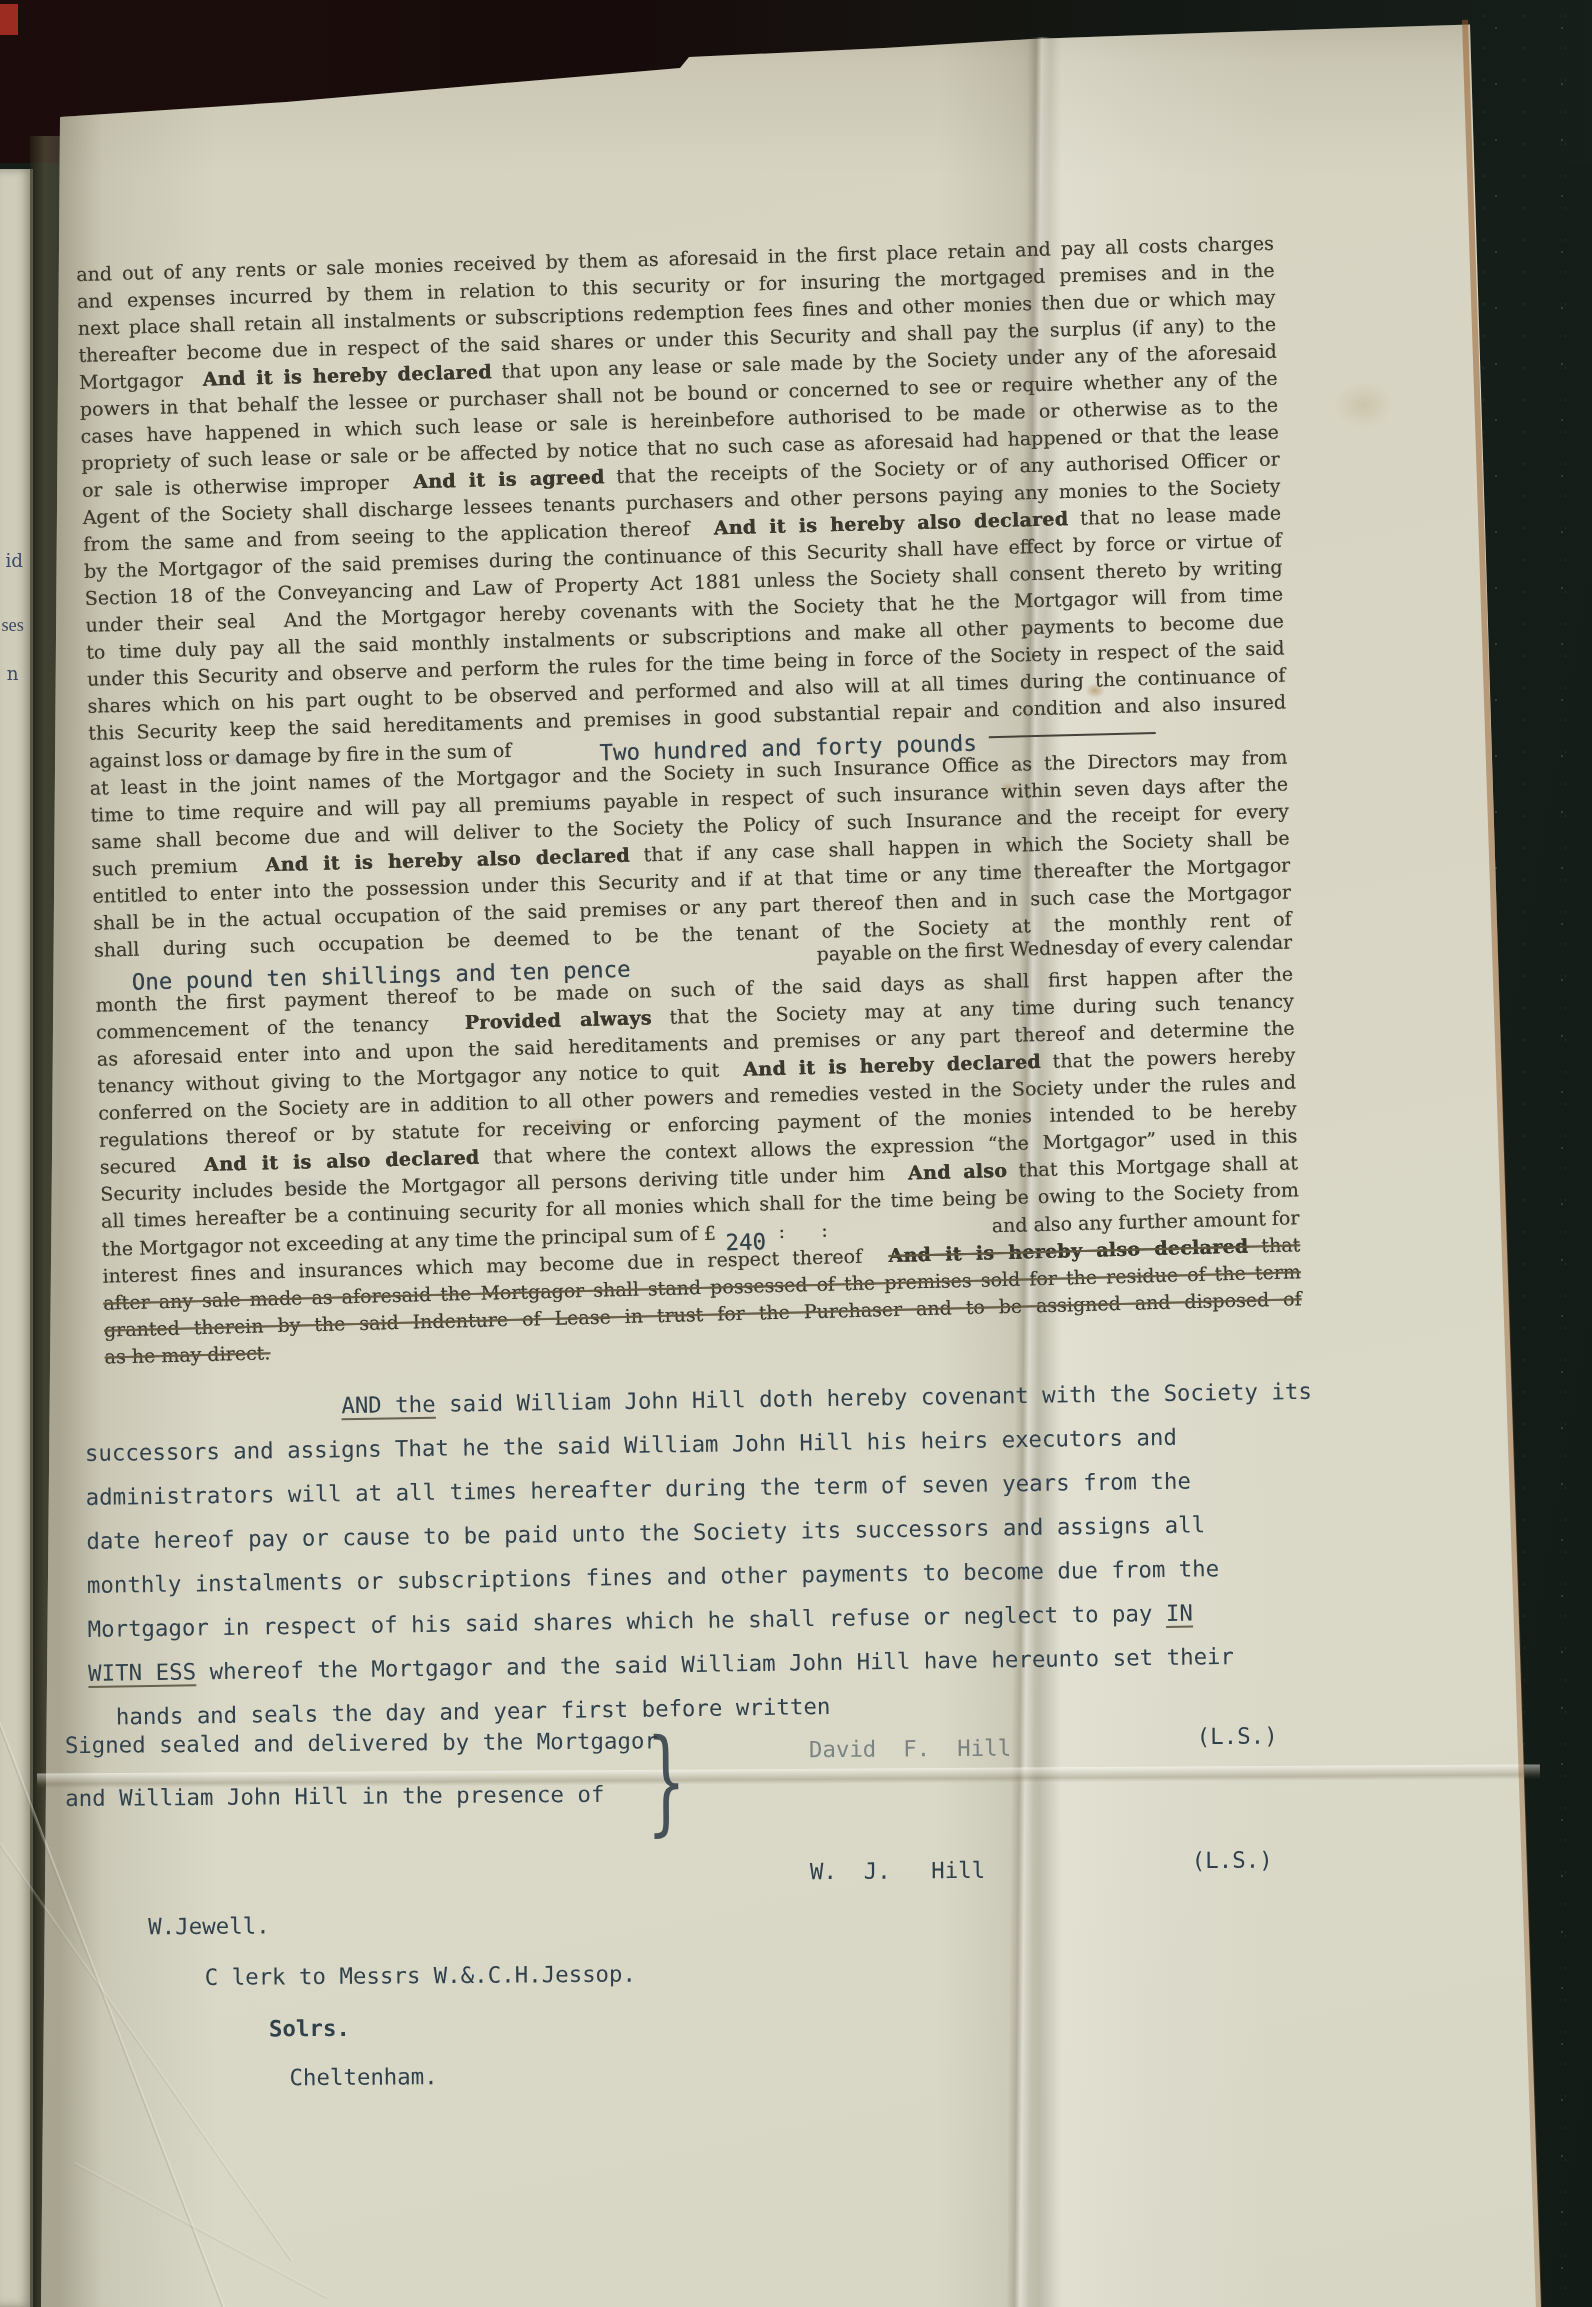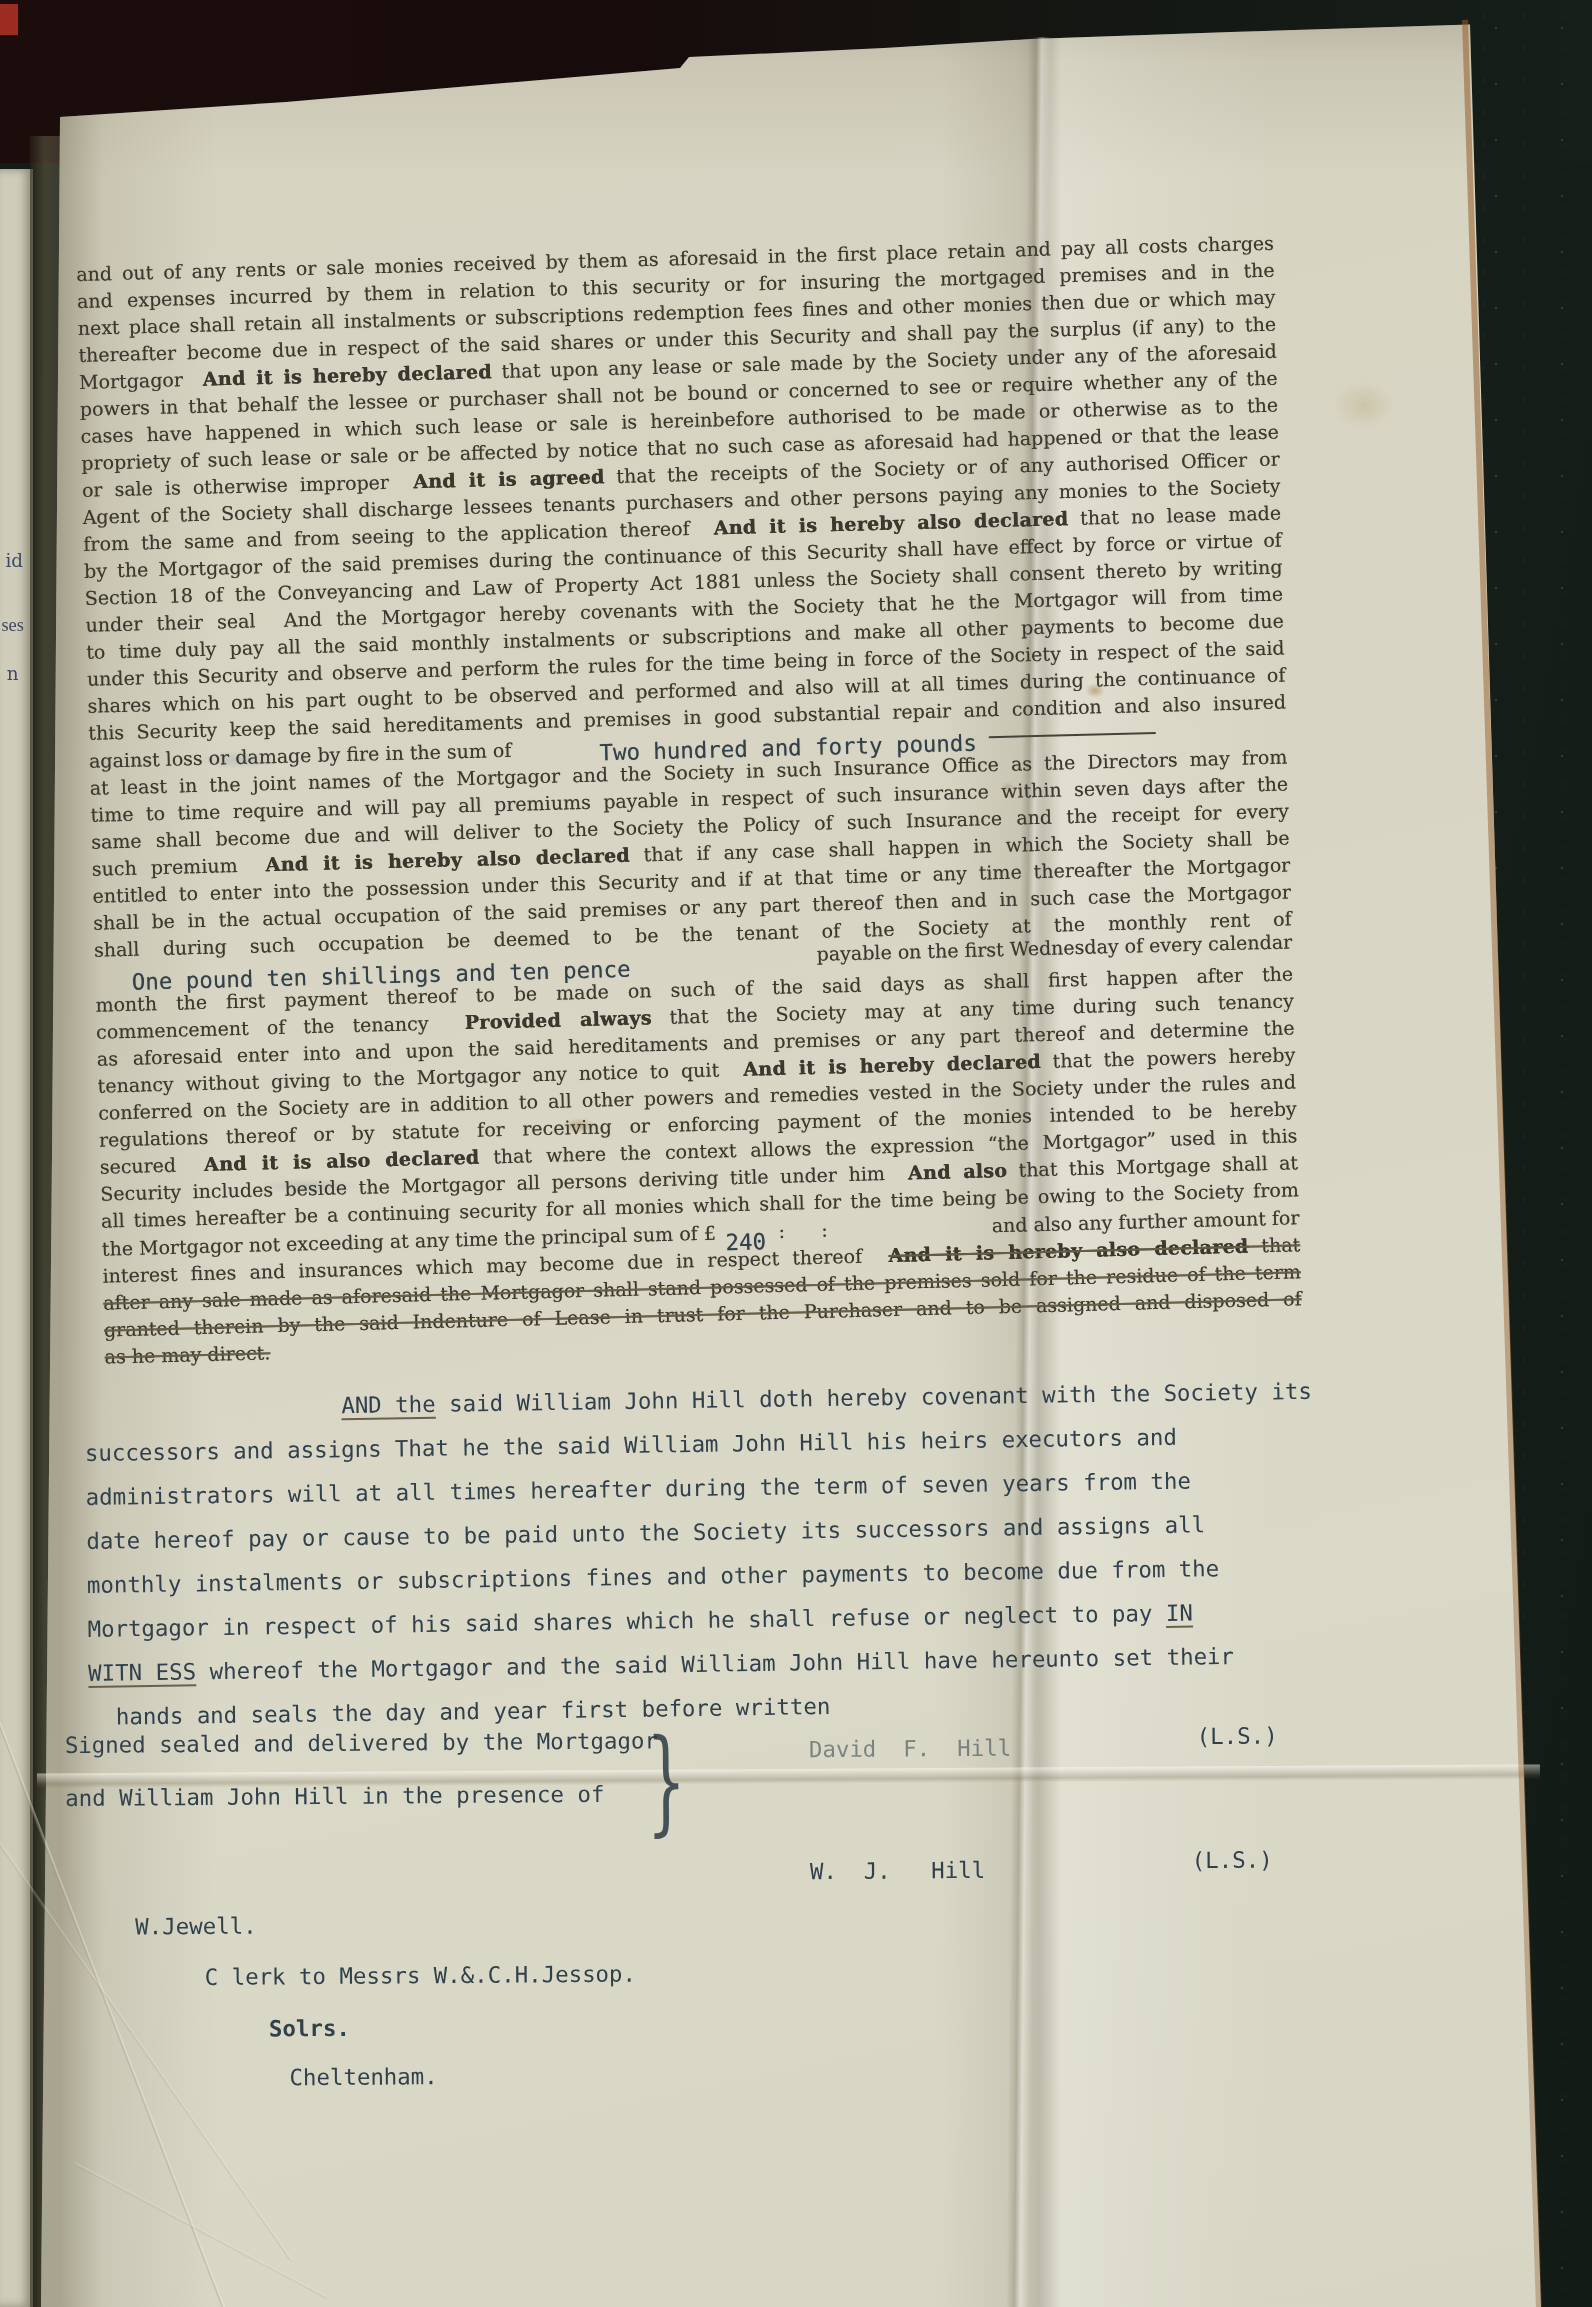--- a/index.html
+++ b/index.html
@@ -139,21 +139,21 @@
       <div class="line"><span class="ty" style="margin-left: 27px;">hands and seals the day and year first before written</span></div>
     </div>
   <div class="sig" id="signature">
       <span class="sig-item" style="left: 65px; top: 1732px;">Signed sealed and delivered by the Mortgagor</span>
       <span class="sig-item" style="left: 65px; top: 1785px;">and William John Hill in the presence of</span>
       <span class="sig-item brace" style="left: 646px; top: 1719px;">}</span>
       <span class="sig-item faded" style="left: 809px; top: 1742px;">David  F.  Hill</span>
       <span class="sig-item" style="left: 1197px; top: 1732px;">(L.S.)</span>
       <span class="sig-item" style="left: 809px; top: 1864px;">W.  J.   Hill</span>
       <span class="sig-item" style="left: 1191px; top: 1856px;">(L.S.)</span>
-      <span class="sig-item" style="left: 134px; top: 1914px;">W.Jewell.</span>
+      <span class="sig-item" style="left: 147px; top: 1914px;">W.Jewell.</span>
       <span class="sig-item" style="left: 203px; top: 1965px;">C lerk to Messrs W.&amp;.C.H.Jessop.</span>
       <span class="sig-item" style="left: 267px; top: 2017px; font-weight: bold;">Solrs.</span>
       <span class="sig-item" style="left: 287px; top: 2066px;">Cheltenham.</span>
     </div>
 
   <div class="burnt-edge"></div>
 <span class="frag" style="left: 5.4px; top: 544px; position: absolute; margin-top: 6px;">id</span>
     <span class="frag" style="left: 1.4px; top: 615px; position: absolute; font-family: Liberation Serif, serif;">ses</span>
     <span class="frag" style="left: 6.8px; top: 663px; position: absolute;">n</span>
   </div>

